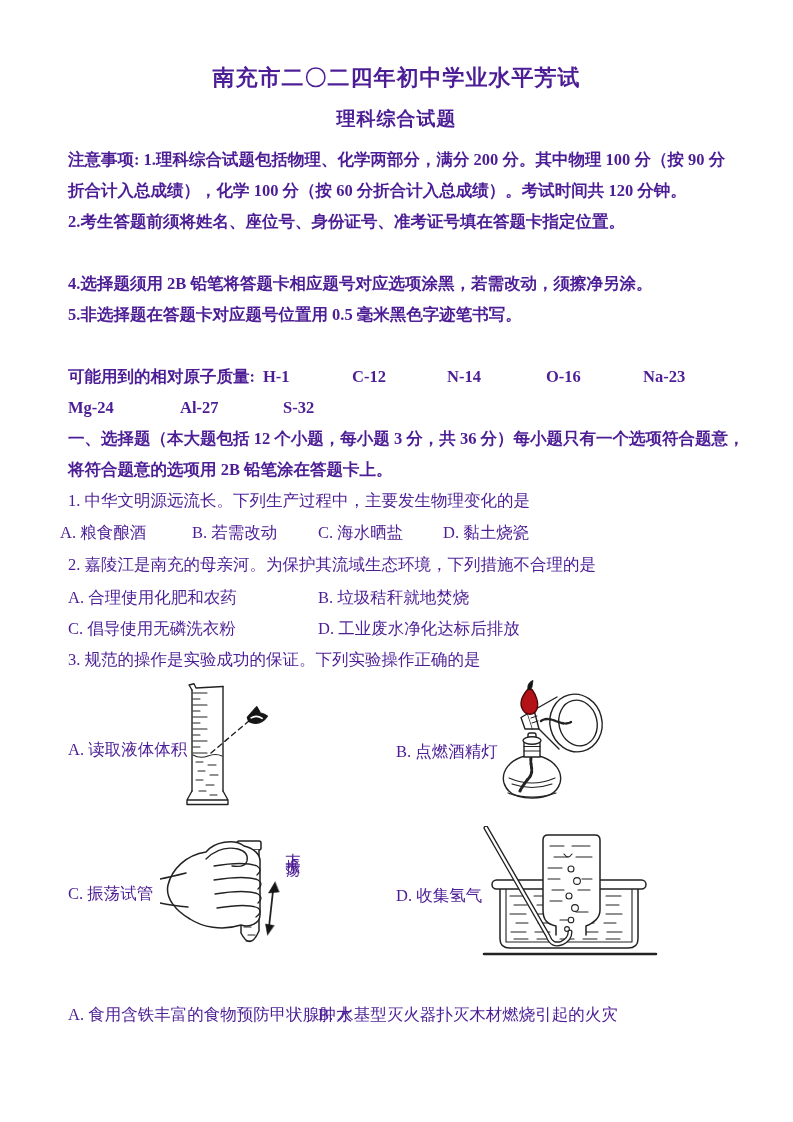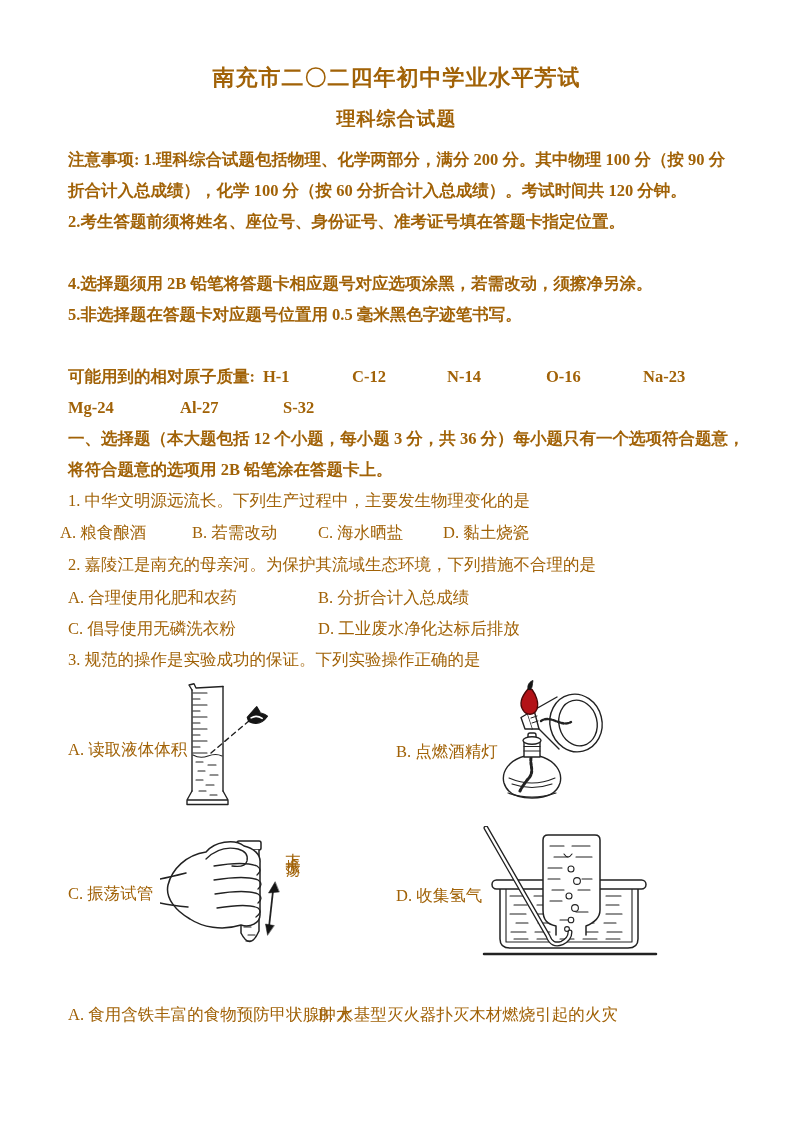--- a/index.html
+++ b/index.html
@@ -1,19 +1,19 @@
 <!DOCTYPE html>
 <html><head>
 <meta charset="utf-8">
 <style>
   html,body { margin:0; padding:0; background:#ffffff; }
   .page {
     position:relative; width:793px; height:1122px; background:#ffffff;
     font-family:"Liberation Serif","DejaVu Serif",serif;
-    color:#a16207; overflow:hidden;
+    color:#4c1d95; overflow:hidden;
   }
   .ln { position:absolute; white-space:nowrap; font-size:16.5px; line-height:1.25; }
   .b  { font-weight:700; }
   .ctr { left:0; right:0; text-align:center; }
   .title    { font-size:22px; letter-spacing:1px; }
   .subtitle { font-size:19px; letter-spacing:1px; }
   .sec      { font-size:17.5px; }
   .pos { position:absolute; white-space:nowrap; }
   .fig { position:absolute; }
   .vtext {
@@ -57,21 +57,21 @@
   <div class="ln" style="left:0; top:523px; width:793px">
     <span class="pos" style="left:60px">A. 粮食酿酒</span>
     <span class="pos" style="left:192px">B. 若需改动</span>
     <span class="pos" style="left:318px">C. 海水晒盐</span>
     <span class="pos" style="left:443px">D. 黏土烧瓷</span>
   </div>
 
   <div class="ln" style="left:68px; top:555px">2. 嘉陵江是南充的母亲河。为保护其流域生态环境，下列措施不合理的是</div>
   <div class="ln" style="left:0; top:588px; width:793px">
     <span class="pos" style="left:68px">A. 合理使用化肥和农药</span>
-    <span class="pos" style="left:318px">B. 分折合计入总成绩</span>
+    <span class="pos" style="left:318px">B. 垃圾秸秆就地焚烧</span>
   </div>
   <div class="ln" style="left:0; top:619px; width:793px">
     <span class="pos" style="left:68px">C. 倡导使用无磷洗衣粉</span>
     <span class="pos" style="left:318px">D. 工业废水净化达标后排放</span>
   </div>
 
   <div class="ln" style="left:68px; top:650px">3. 规范的操作是实验成功的保证。下列实验操作正确的是</div>
 
   <div class="ln" style="left:68px;  top:740px">A. 读取液体体积</div>
   <div class="ln" style="left:396px; top:742px">B. 点燃酒精灯</div>

